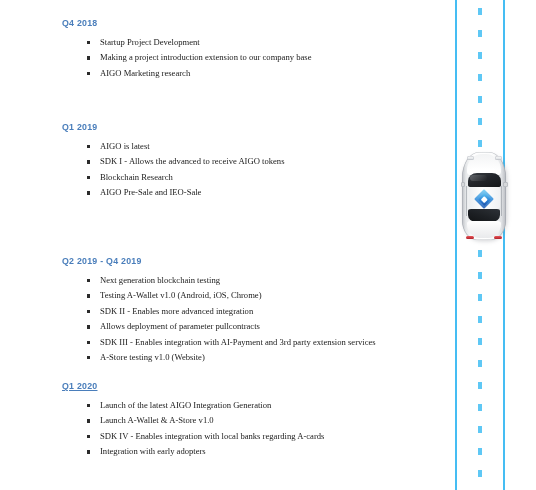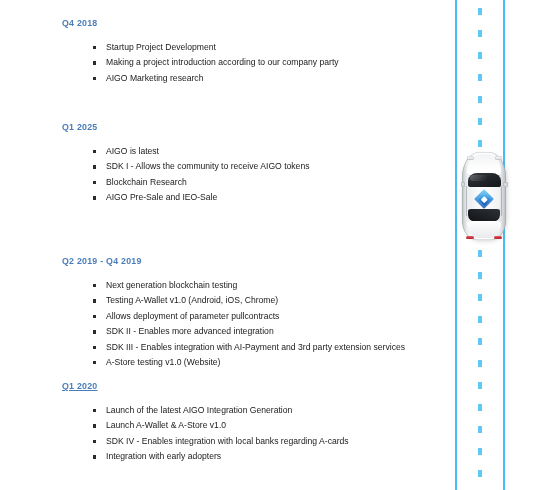--- a/index.html
+++ b/index.html
@@ -37,22 +37,23 @@
     color: #4a7ebb;
     font-size: 8.8px;
     font-weight: 700;
     letter-spacing: 0.25px;
     margin: 0 0 9px 0;
     white-space: nowrap;
   }
 
   .item-list {
     list-style: none;
-    margin: 14px;
+    margin: 8px;
     padding: 0;
+    font-family: Liberation Serif, serif;
   }
 
   .item {
     position: relative;
     padding-left: 30px;
     margin-bottom: 4.4px;
     font-size: 8.6px;
     line-height: 11px;
     color: #1a1a1a;
     white-space: nowrap;
@@ -295,39 +296,39 @@
 
   <div class="section" style="top:18px;">
     <div class="section-title" style="color: rgb(74, 126, 187);">Q4 2018</div>
     <ul class="item-list">
       <li class="item" style="color: rgb(26, 26, 26);">
         <span class="bullet"></span>
         <span>Startup Project Development</span>
       </li>
       <li class="item" style="color: rgb(26, 26, 26);">
         <span class="bullet"></span>
-        <span>Making a project introduction according to our company party</span>
+        <span>Making a project introduction extension to our company base</span>
       </li>
       <li class="item" style="color: rgb(26, 26, 26);">
         <span class="bullet"></span>
         <span>AIGO Marketing research</span>
       </li>
     </ul>
   </div>
 
   <div class="section" style="top:122px;">
-    <div class="section-title" style="color: rgb(74, 126, 187);">Q1 2025</div>
+    <div class="section-title" style="color: rgb(74, 126, 187);">Q1 2019</div>
     <ul class="item-list">
       <li class="item" style="color: rgb(26, 26, 26);">
         <span class="bullet"></span>
         <span>AIGO is latest</span>
       </li>
       <li class="item" style="color: rgb(26, 26, 26);">
         <span class="bullet"></span>
-        <span>SDK I - Allows the community to receive AIGO tokens</span>
+        <span>SDK I - Allows the advanced to receive AIGO tokens</span>
       </li>
       <li class="item" style="color: rgb(26, 26, 26);">
         <span class="bullet"></span>
         <span>Blockchain Research</span>
       </li>
       <li class="item" style="color: rgb(26, 26, 26);">
         <span class="bullet"></span>
         <span>AIGO Pre-Sale and IEO-Sale</span>
       </li>
     </ul>
@@ -339,25 +340,25 @@
       <li class="item" style="color: rgb(26, 26, 26);">
         <span class="bullet"></span>
         <span>Next generation blockchain testing</span>
       </li>
       <li class="item" style="color: rgb(26, 26, 26);">
         <span class="bullet"></span>
         <span>Testing A-Wallet v1.0 (Android, iOS, Chrome)</span>
       </li>
       <li class="item" style="color: rgb(26, 26, 26);">
         <span class="bullet"></span>
+        <span>SDK II - Enables more advanced integration</span>
+      </li>
+      <li class="item" style="color: rgb(26, 26, 26);">
+        <span class="bullet"></span>
         <span>Allows deployment of parameter pullcontracts</span>
-      </li>
-      <li class="item" style="color: rgb(26, 26, 26);">
-        <span class="bullet"></span>
-        <span>SDK II - Enables more advanced integration</span>
       </li>
       <li class="item" style="color: rgb(26, 26, 26);">
         <span class="bullet"></span>
         <span>SDK III - Enables integration with AI-Payment and 3rd party extension services</span>
       </li>
       <li class="item" style="color: rgb(26, 26, 26);">
         <span class="bullet"></span>
         <span>A-Store testing v1.0 (Website)</span>
       </li>
     </ul>

